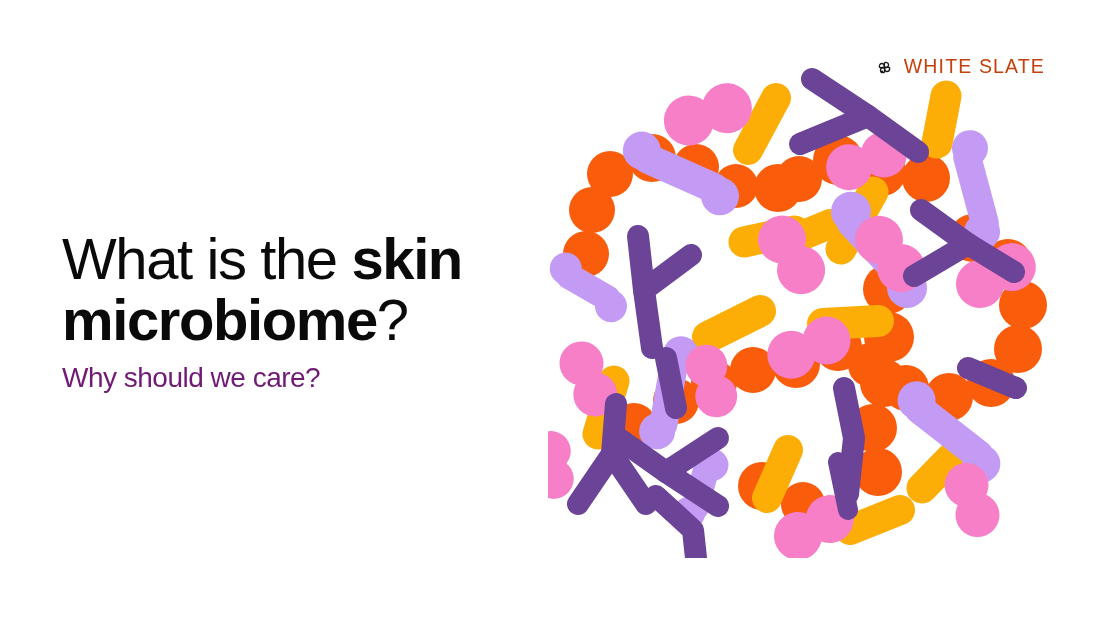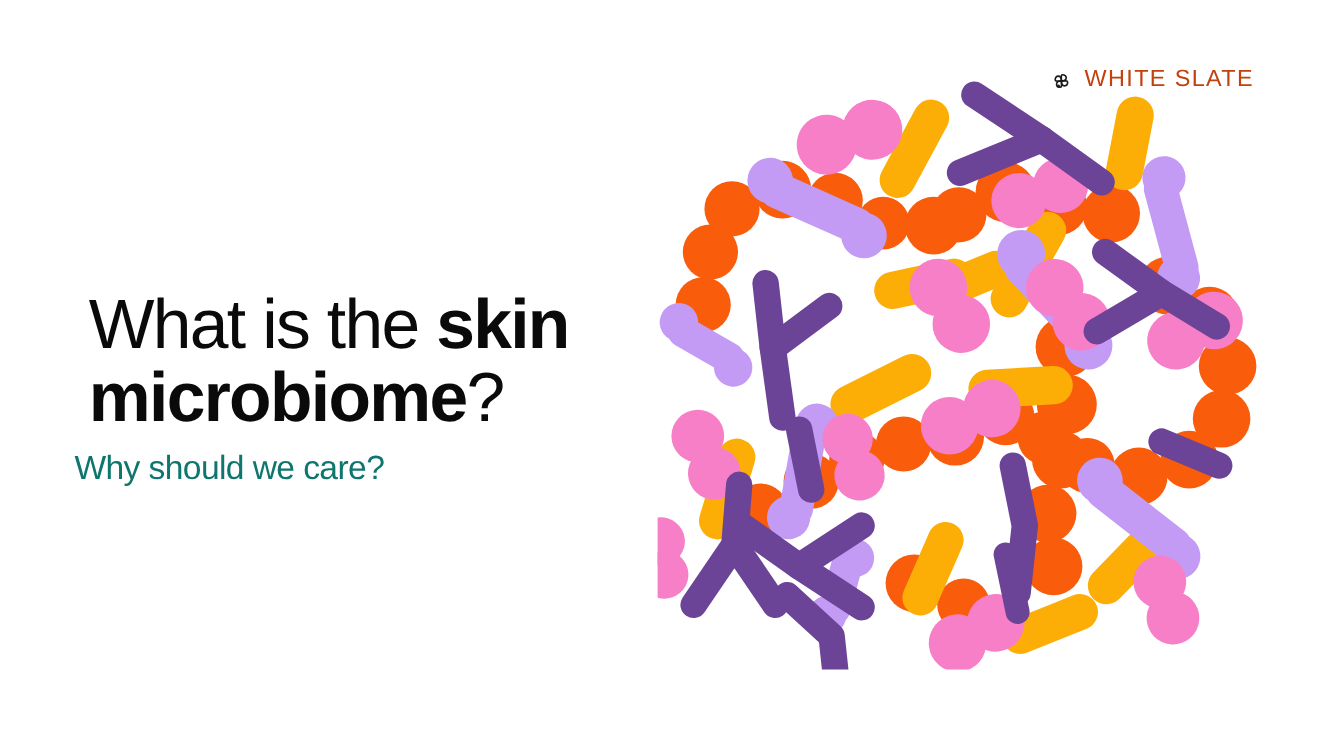--- a/index.html
+++ b/index.html
@@ -49,39 +49,39 @@
   }
 
   
   .copy {
     position: absolute;
     left: 62px;
     top: 228px;
     width: 500px;
   }
   .headline {
-    margin: 12px;
+    margin: 0;
     font-family: "Liberation Sans", sans-serif;
     font-size: 58px;
     line-height: 1.06;
     letter-spacing: -1.4px;
     color: #0a0a0a;
     font-weight: 400;
   }
   .headline .hl-strong {
     font-weight: 700;
   }
   .subhead {
     margin: 12px 0 0 0;
     font-family: "Liberation Sans", sans-serif;
     font-size: 28px;
     line-height: 1.1;
     letter-spacing: -0.5px;
     font-weight: 400;
-    color: #0f766e;
+    color: #701a75;
   }
 
   
   .illo {
     position: absolute;
     left: 548px;
     top: 58px;
     width: 512px;
     height: 500px;
     display: block;

